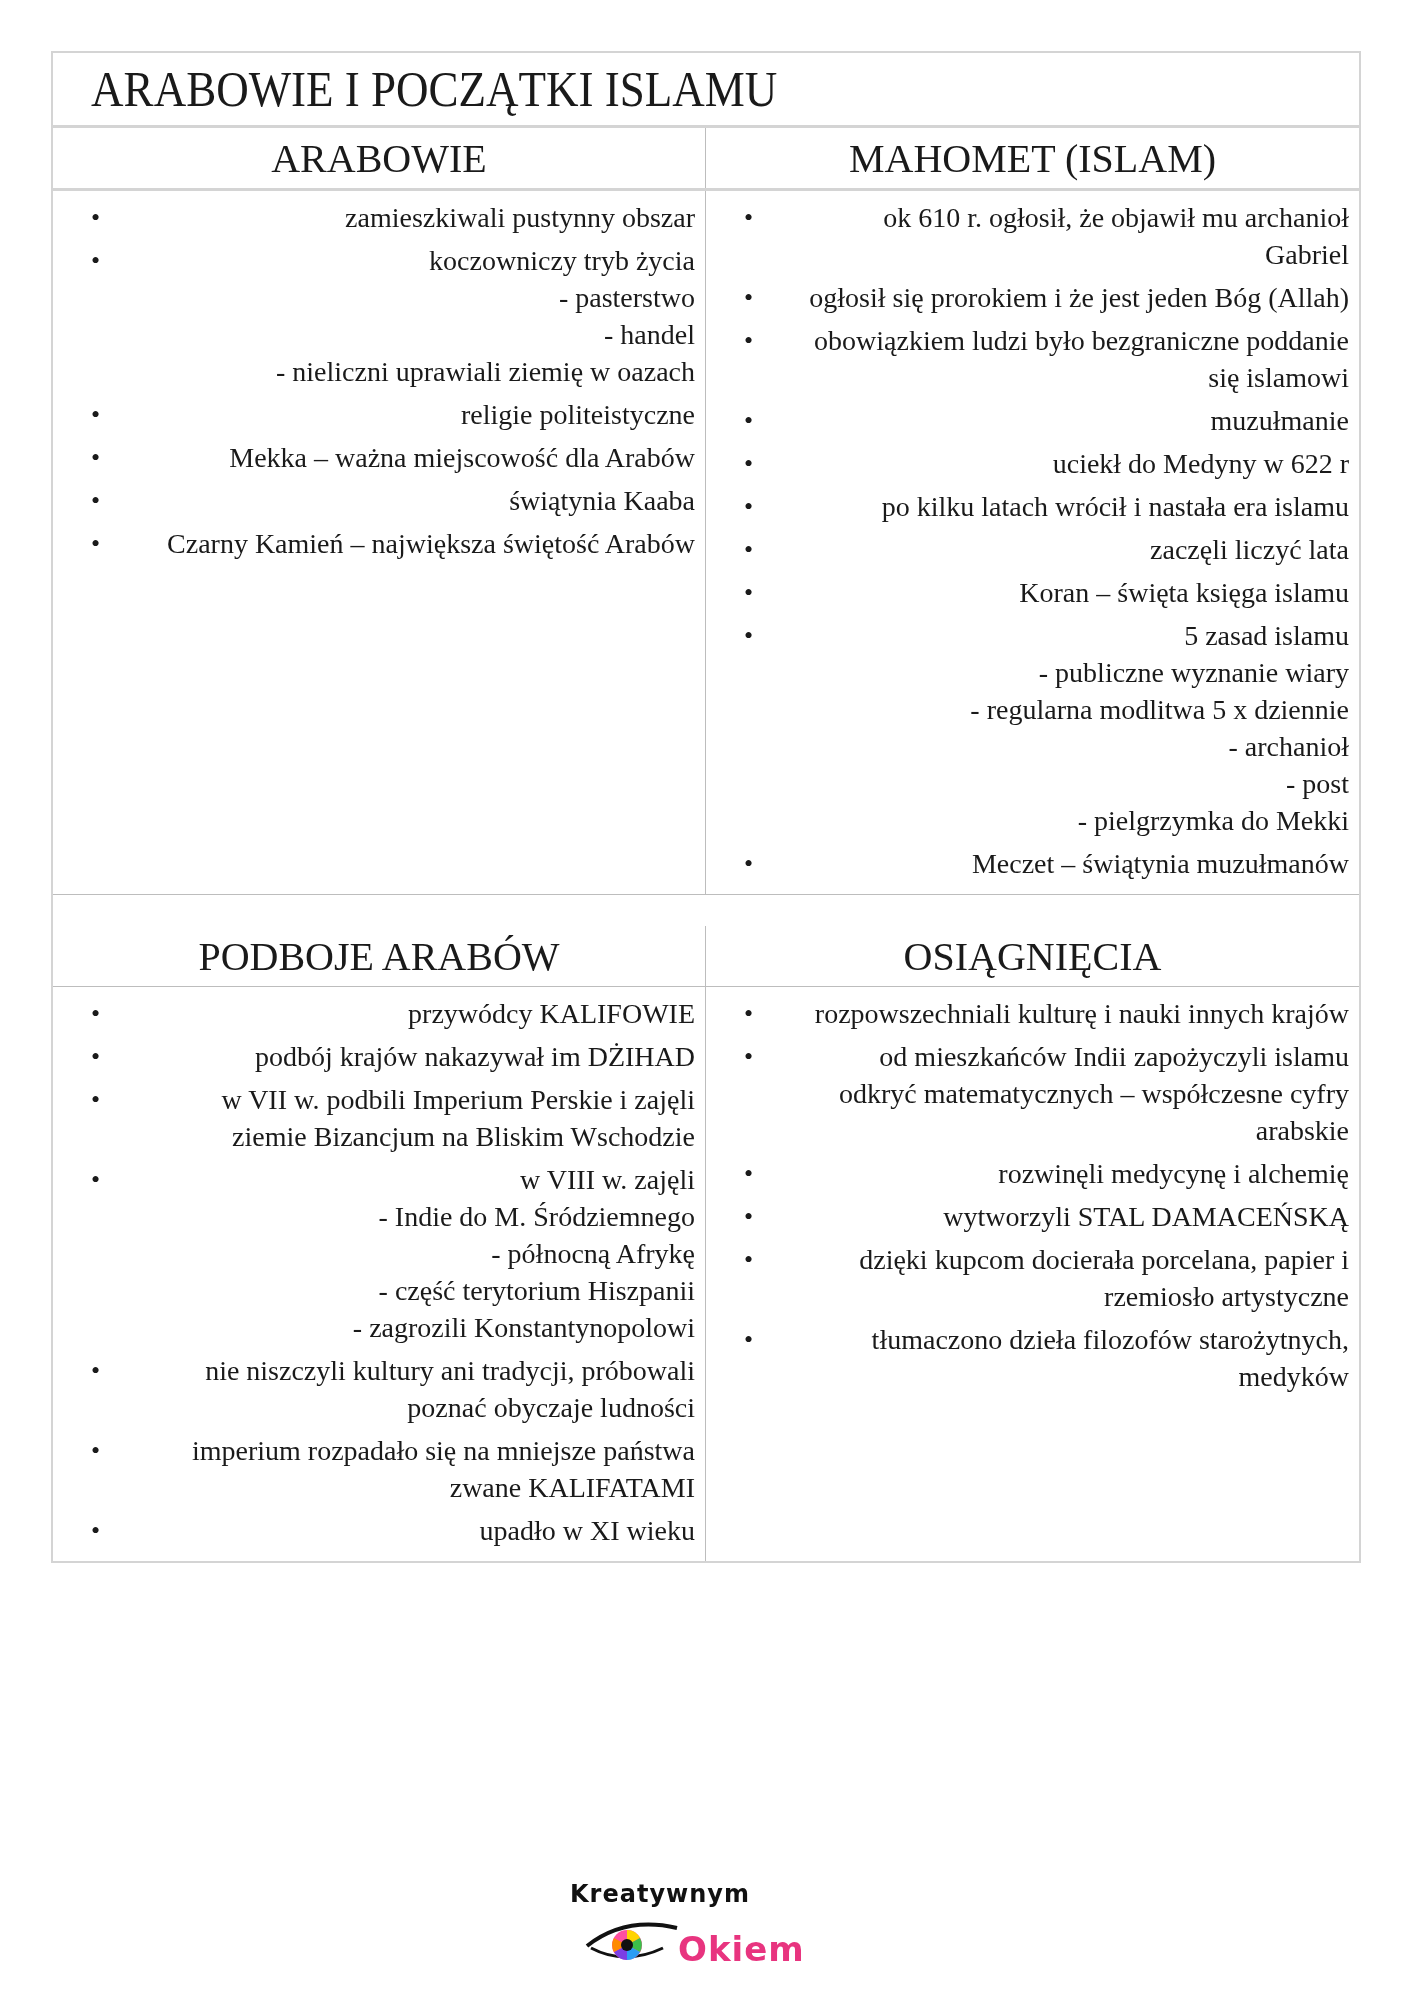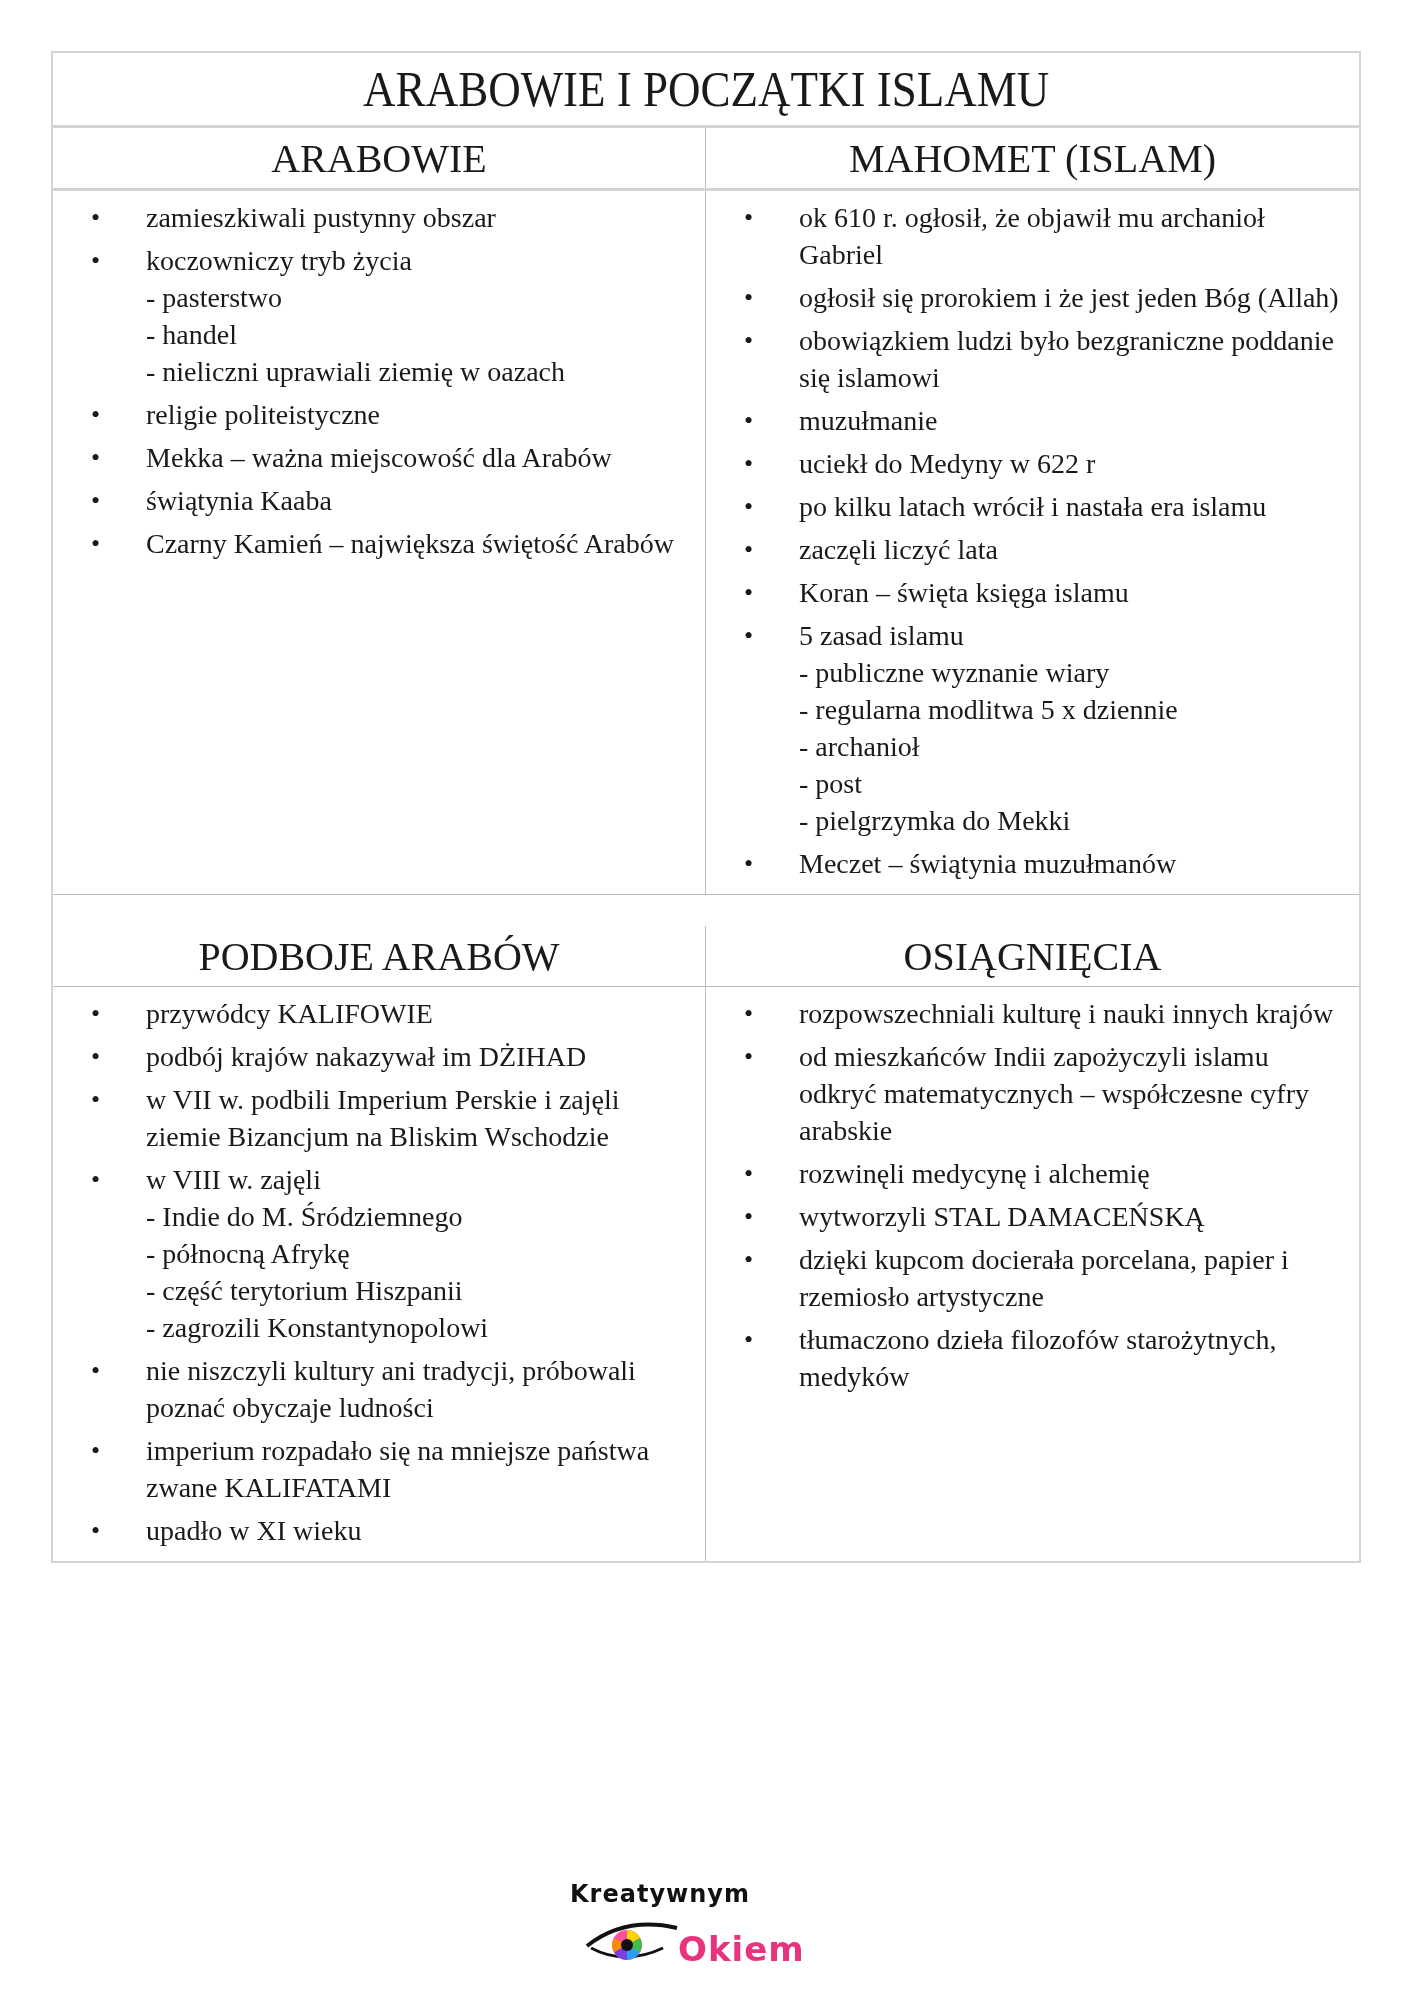--- a/index.html
+++ b/index.html
@@ -1,21 +1,21 @@
 <!DOCTYPE html>
 <html><head>
 <meta charset="utf-8">
 <style>
   html, body { margin:0; padding:0; background:#ffffff; }
   body { width:1414px; height:2000px; position:relative; font-family:"Liberation Serif","DejaVu Serif",serif; color:#1a1a1a; }
   .sheet { position:absolute; left:51px; top:51px; width:1310px; border:2px solid #d4d4d4; box-sizing:border-box; }
-  .title-row { height:72px; border-bottom:3px solid #d4d4d4; display:flex; align-items:center; justify-content:center; }
+  .title-row { height:72px; border-bottom:3px solid #d4d4d4; display:flex; align-items:center; }
   .title { font-size:50px; letter-spacing:0px; transform:scaleX(0.9); white-space:nowrap; }
   .row { display:flex; }
-  .cell { width:50%; box-sizing:border-box; }
+  .cell { width:50%; box-sizing:border-box;text-align:right; }
   .cell.left { border-right:1.5px solid #bdbdbd; }
   .head { height:60px; display:flex; align-items:center; justify-content:center; font-size:40px; white-space:nowrap; }
   .head-row { border-bottom:3px solid #d4d4d4; }
   .head-row.thin { border-bottom:1.5px solid #bdbdbd;margin-top:31px; }
   .body-row.sep { border-bottom:1.5px solid #bdbdbd; }
   ul { list-style:none; margin:0; padding:8px 0 6px 0; }
   li { position:relative; padding-left:93px; font-size:28px; line-height:37px; margin-bottom:6px; padding-right:10px; }
   li .bullet { position:absolute; left:38px; top:0; font-size:26px; }
   li .sub { display:block; }
   .logo { position:absolute; left:570px; top:1880px; width:280px; height:90px; }

